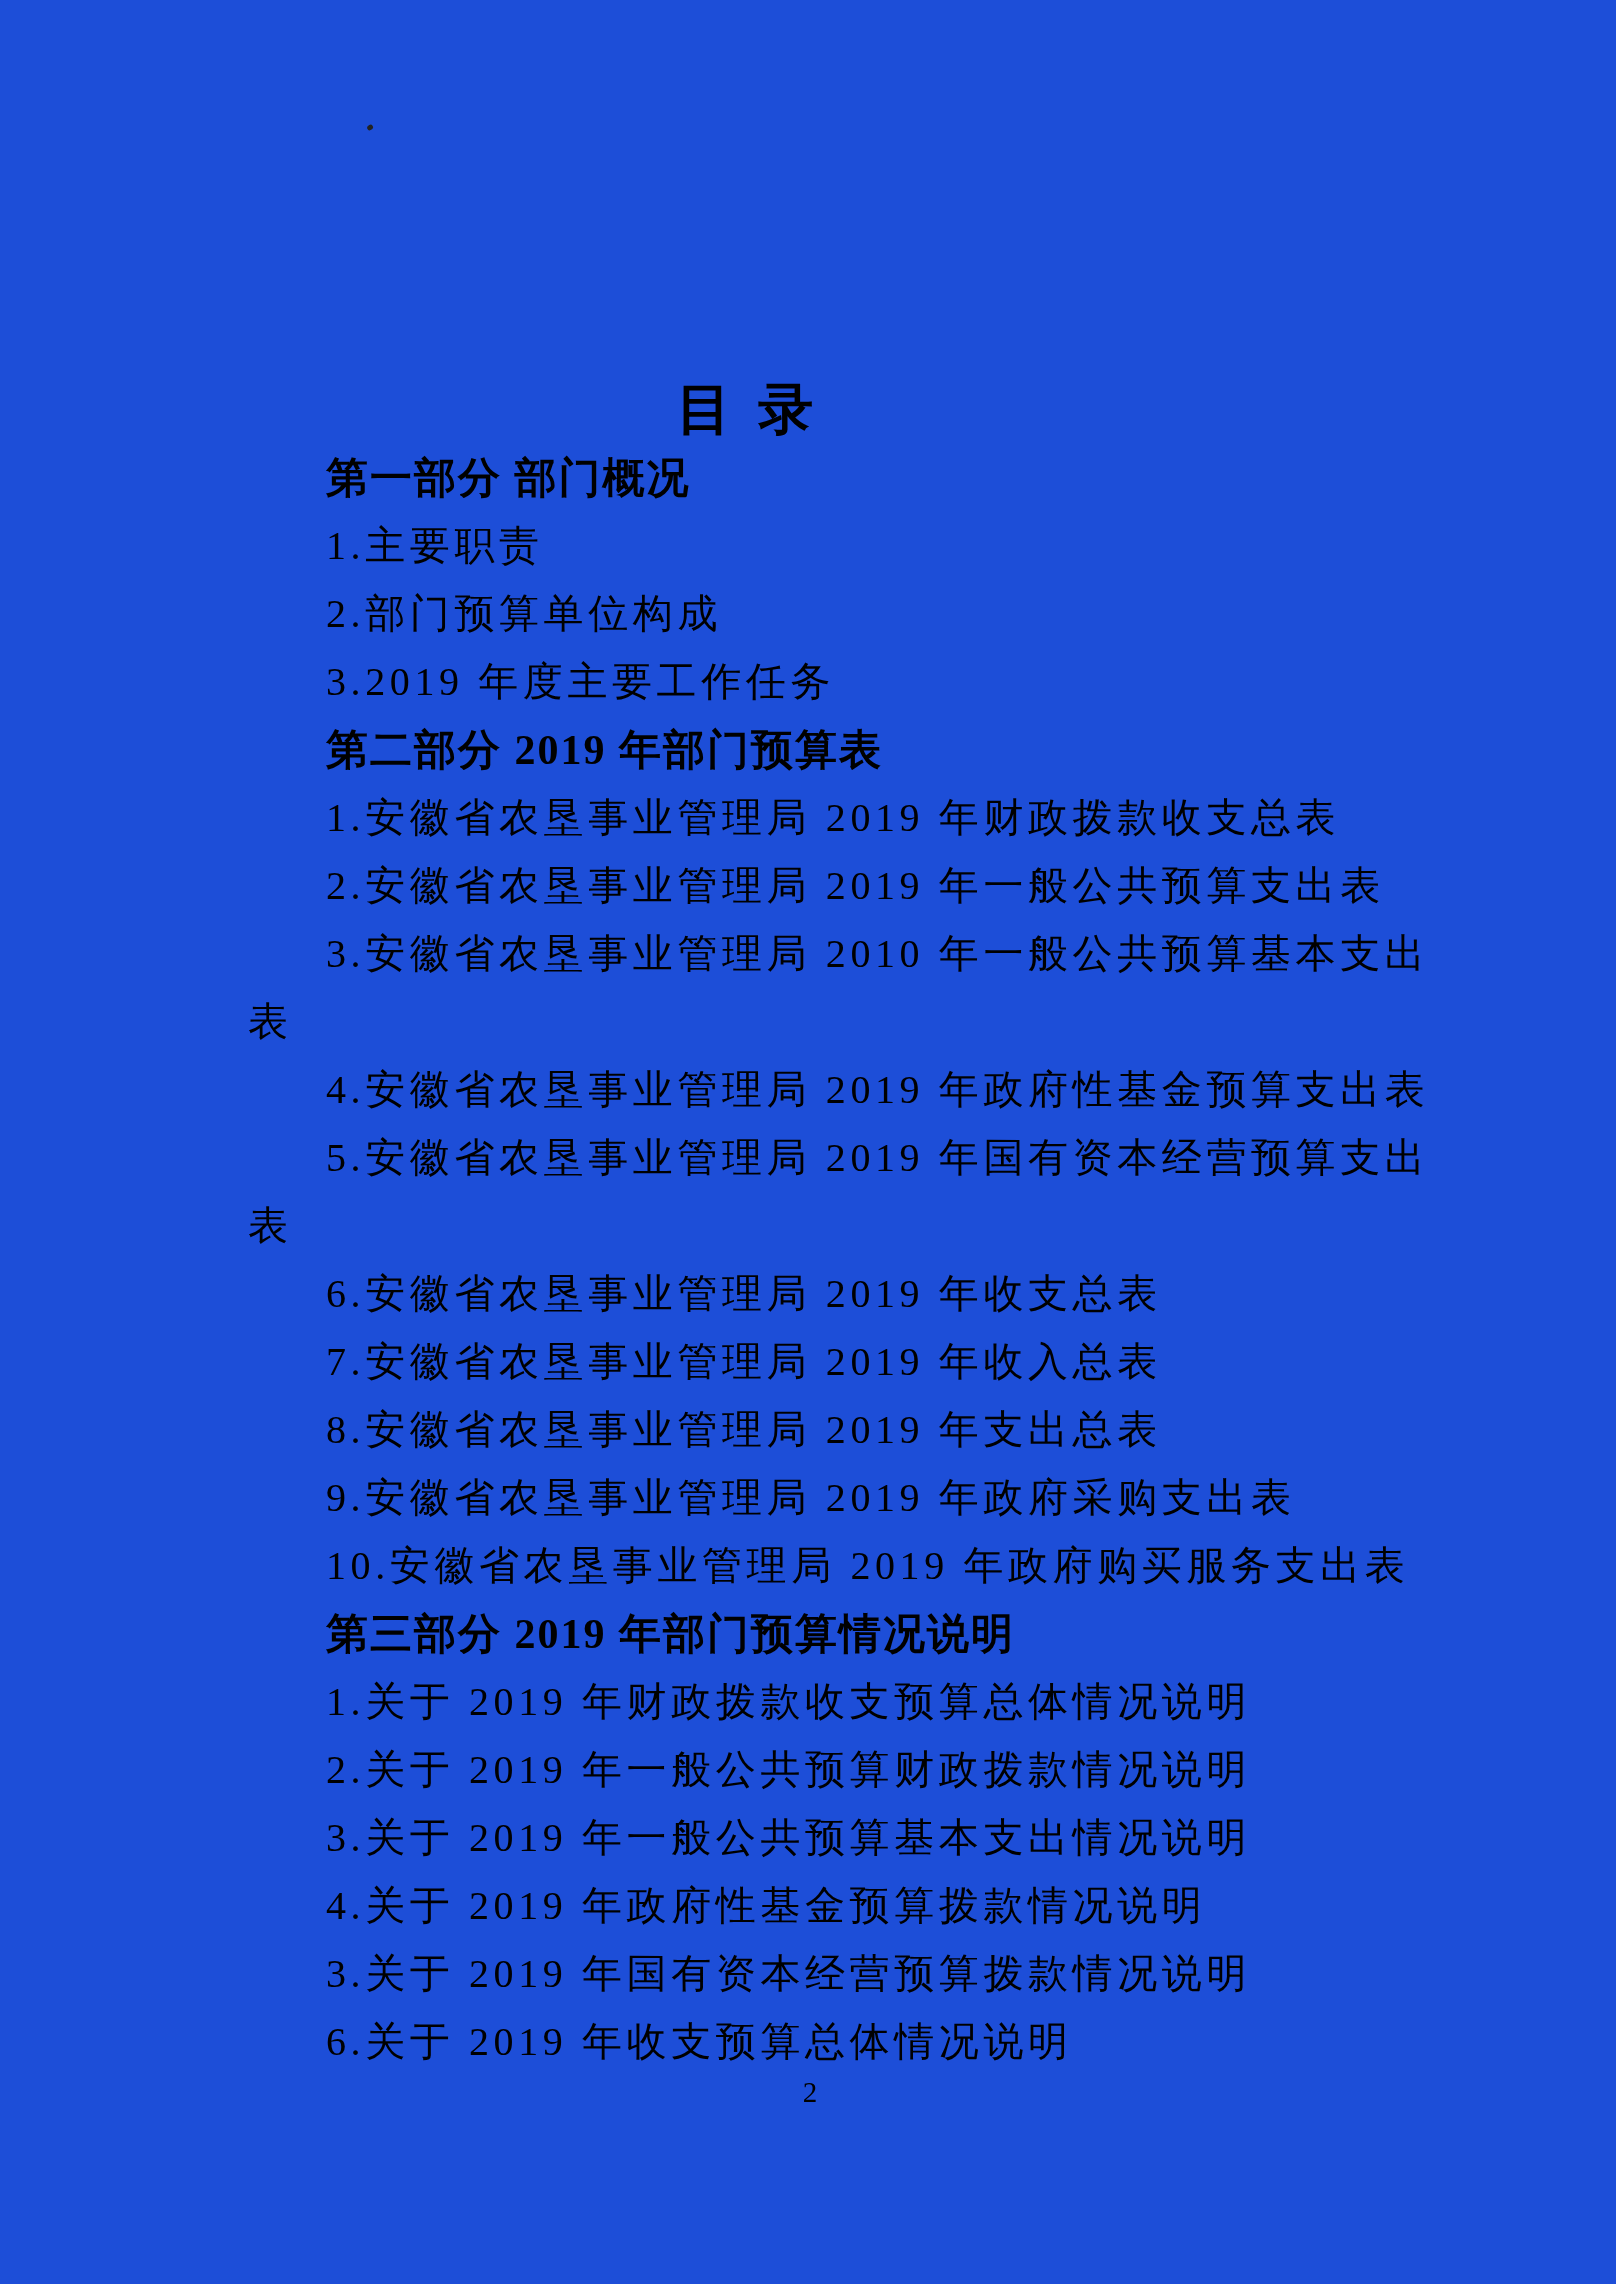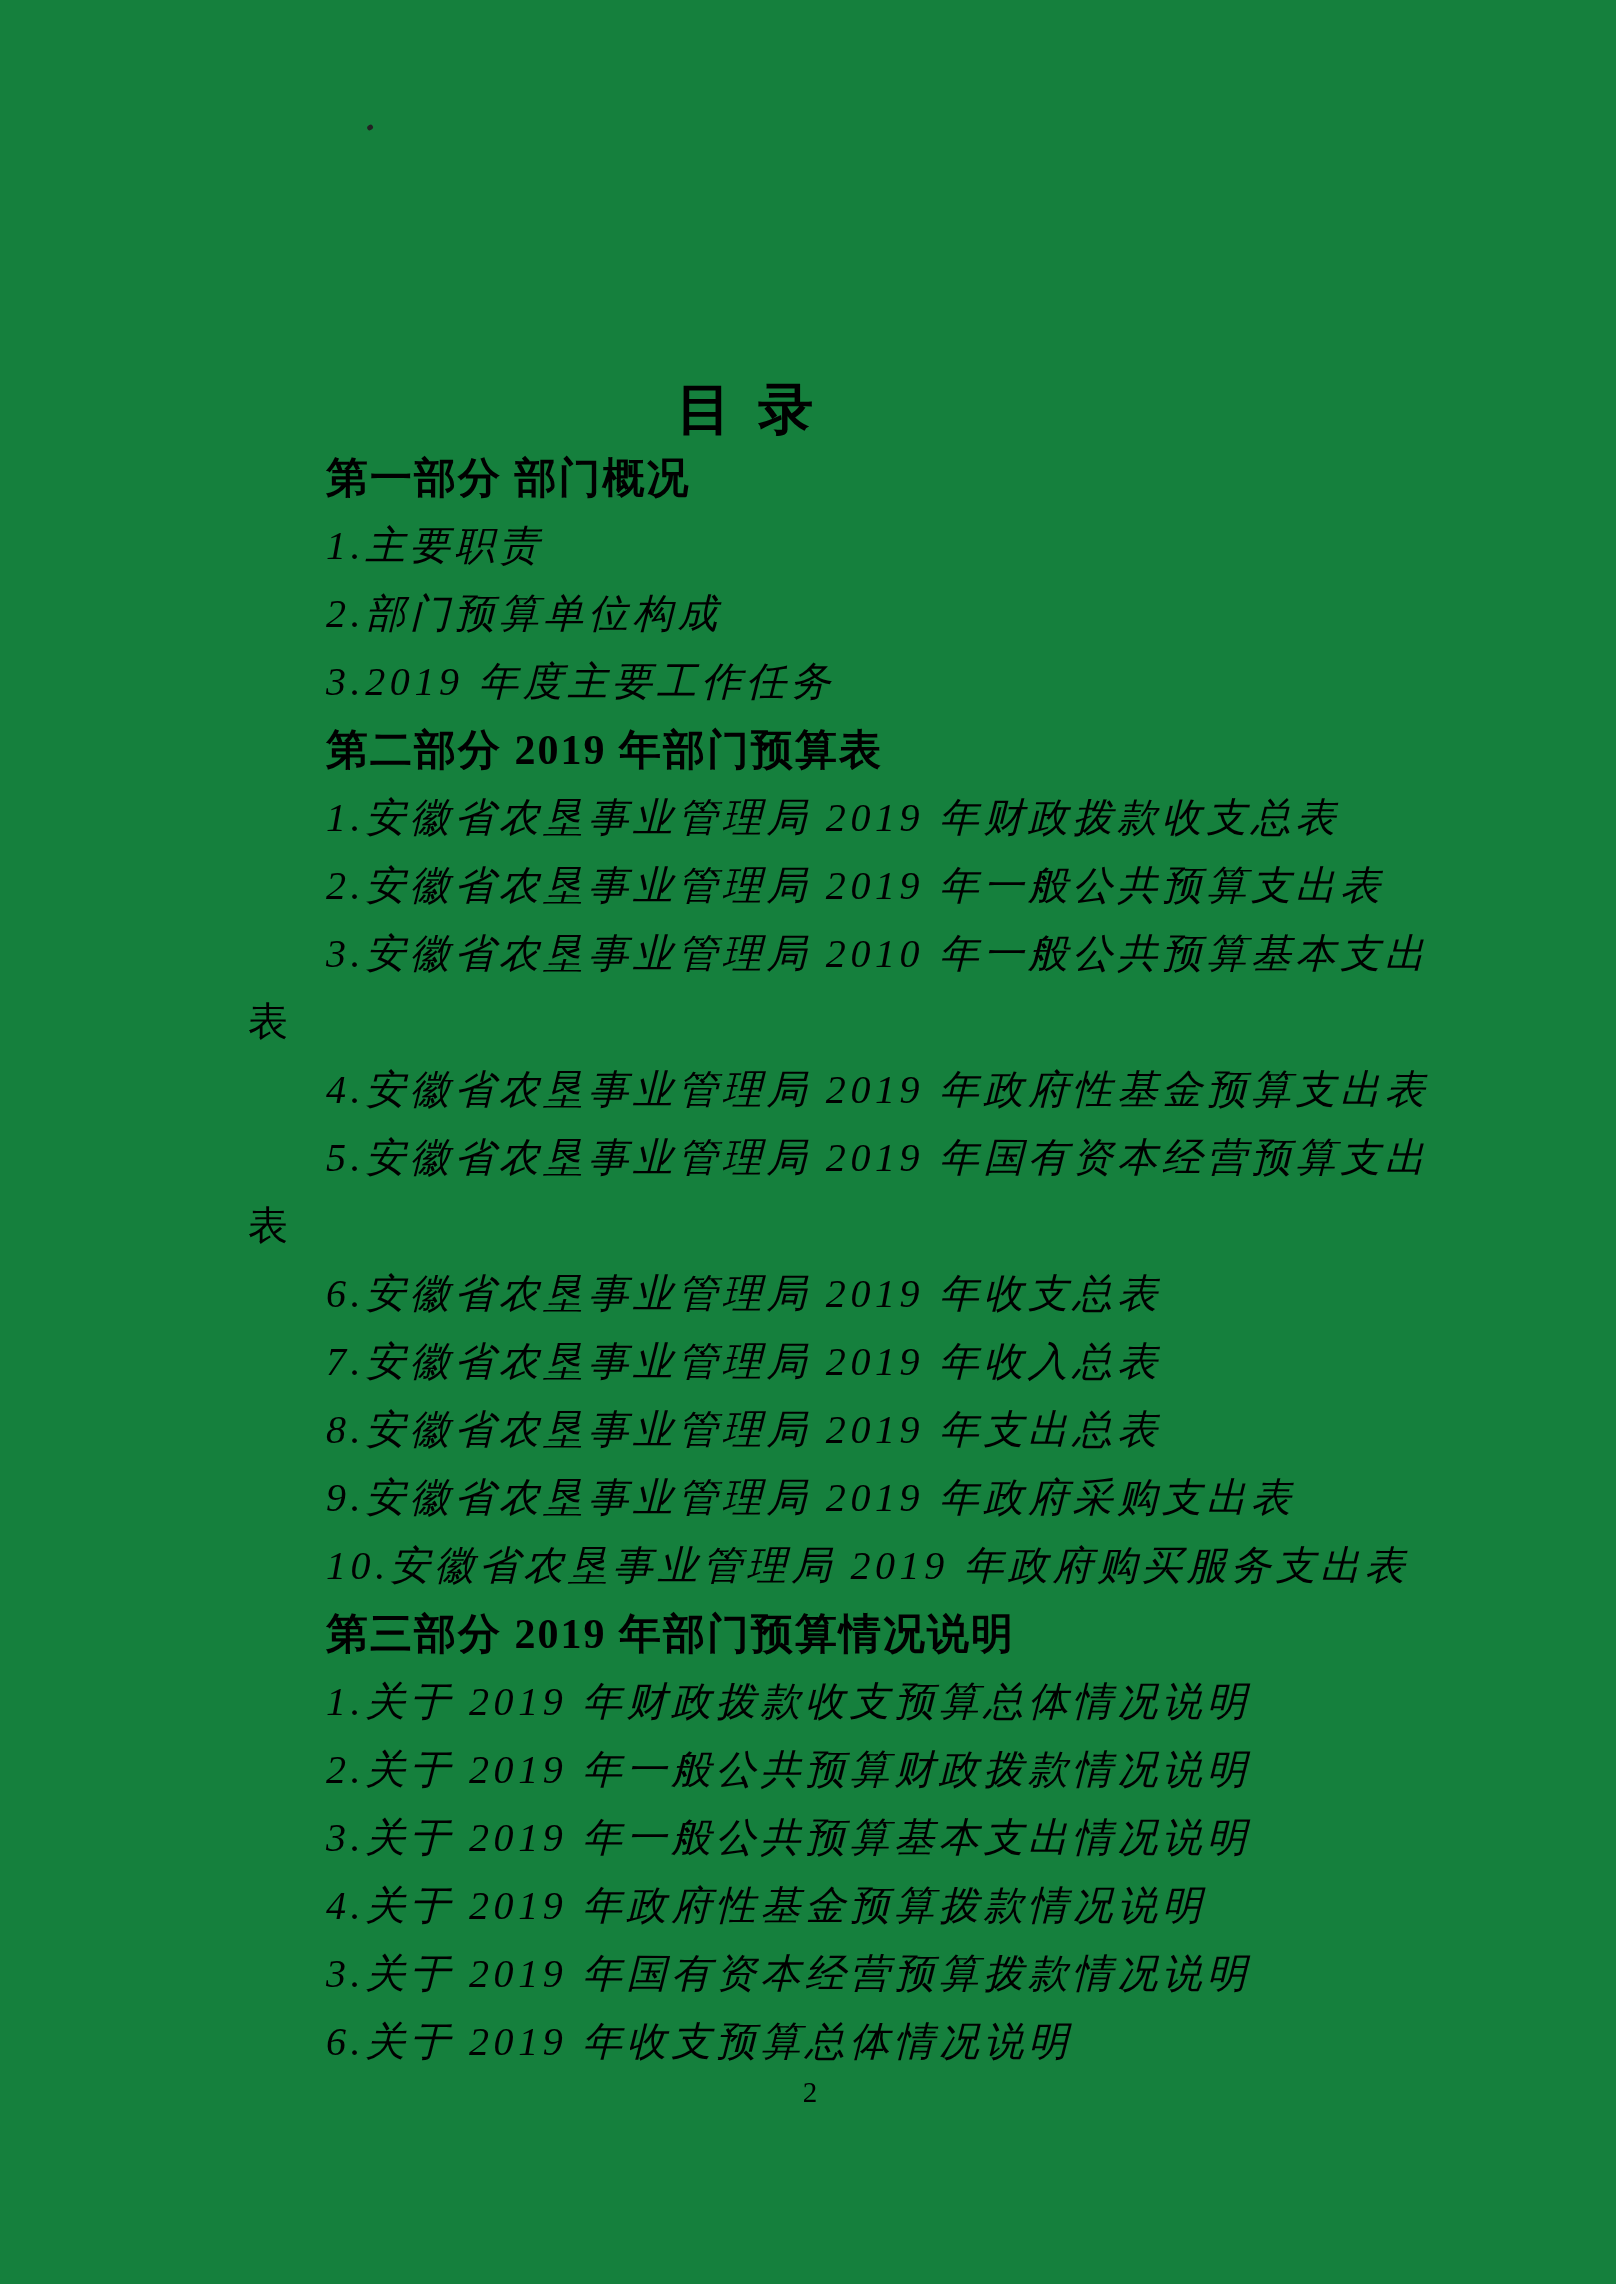--- a/index.html
+++ b/index.html
@@ -4,21 +4,21 @@
 <style>
   html, body {
     margin: 0;
     padding: 0;
     background: #ffffff;
   }
   .page {
     position: relative;
     width: 1616px;
     height: 2284px;
-    background: #15803d;
+    background: #1d4ed8;
     color: #000000;
     font-family: "Liberation Serif", "DejaVu Serif", serif;
     overflow: hidden;
   }
   .content {
     position: absolute;
     left: 248px;
     top: 376px;
     width: 1124px;
   }
@@ -37,21 +37,20 @@
   .heading-line {
     font-size: 42px;
     font-weight: bold;
     letter-spacing: 2px;
     padding-left: 78px;
   }
   .item-line {
     font-size: 40px;
     letter-spacing: 4.6px;
     padding-left: 78px;
-    font-style: italic;
   }
   .cont-line {
     font-size: 40px;
     letter-spacing: 4.6px;
     padding-left: 0;
   }
   .page-number-line {
     height: 33px;
     line-height: 33px;
     font-size: 29px;

